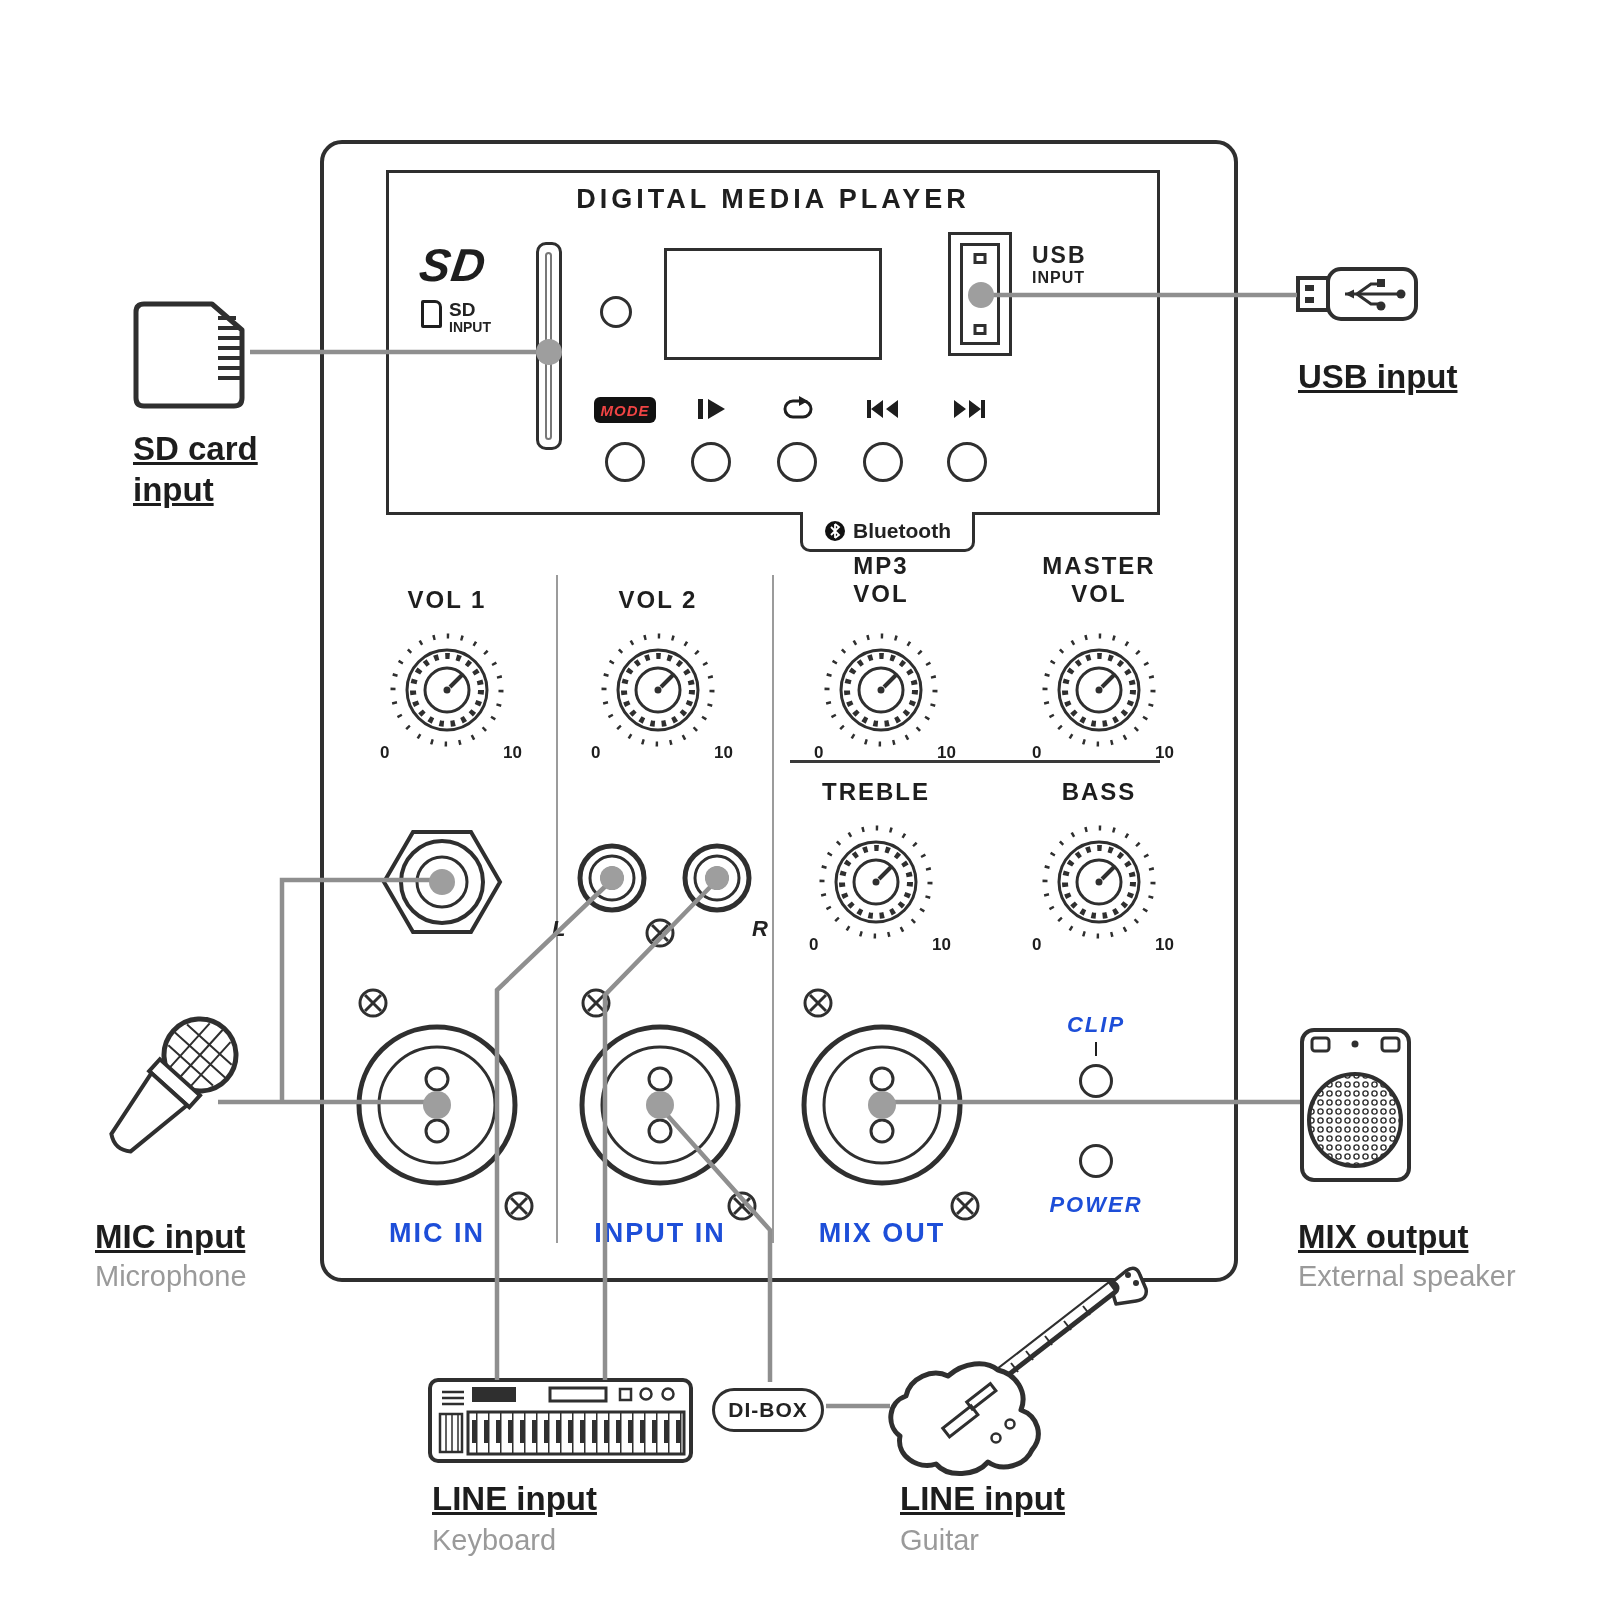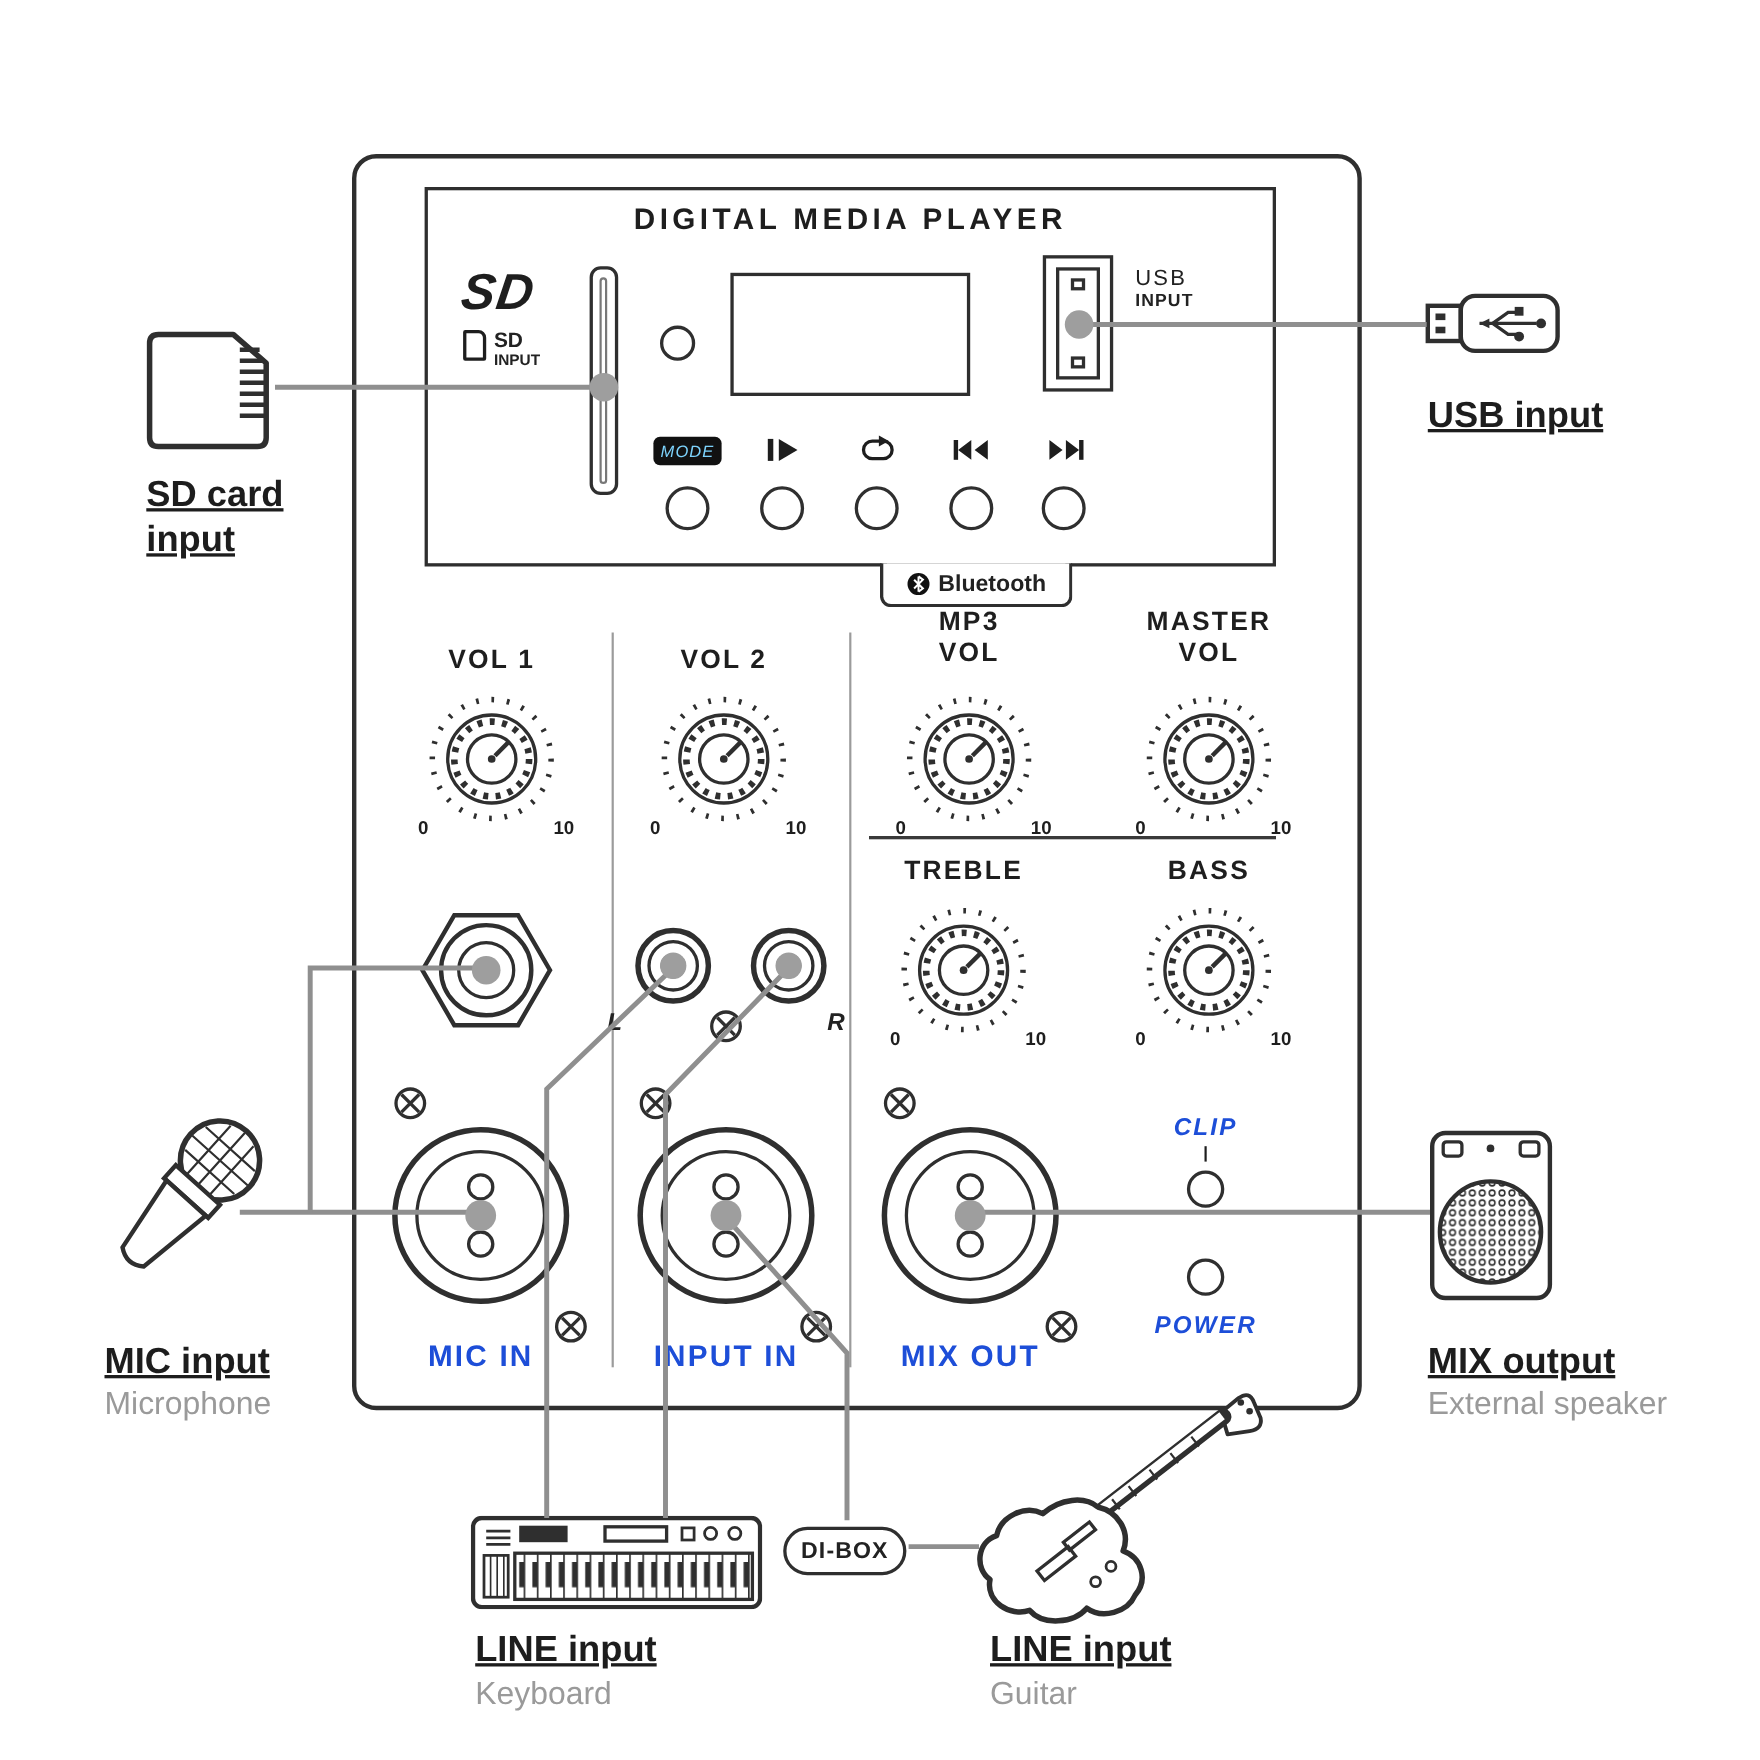--- a/index.html
+++ b/index.html
@@ -18,21 +18,21 @@
   .minmax.min { left:-2px; bottom:-8px; }
   .minmax.max { right:-10px; bottom:-8px; }
   .ext-label { font-size:33px; font-weight:bold; color:#1d1d1d; white-space:nowrap;text-decoration:underline; }
   .ext-label.wrap { white-space:normal; line-height:1.25; }
   .ext-sub { font-size:29px; color:#9a9a9a; white-space:nowrap; }
   .italic { font-style:italic; }
   .wire { stroke:#8f8f8f; stroke-width:4.5; fill:none; }
   .dot { fill:#9e9e9e; }
   .vdiv { background:#9b9b9b; }
   .usb-pin { position:absolute; left:50%; transform:translateX(-50%); width:13px; height:11px; border:3px solid #2f2f2f; background:#fff; }
-  .mode-btn { background:#111; color:#7dd3fc; border-radius:6px; display:flex; align-items:center; justify-content:center; font-style:italic; font-weight:normal; font-size:15px; letter-spacing:1px; }
+  .mode-btn { background:#111; color:#ef4444; border-radius:6px; display:flex; align-items:center; justify-content:center; font-style:italic; font-weight:bold; font-size:15px; letter-spacing:1px; }
   .bt-tab { background:#fff; border:3px solid #2f2f2f; border-top:none; border-radius:0 0 10px 10px; display:flex; align-items:center; justify-content:center; gap:7px; z-index:5; }
   .dibox { border:3px solid #2f2f2f; border-radius:22px; background:#fff; display:flex; align-items:center; justify-content:center; font-weight:bold; font-size:21px; letter-spacing:1px; z-index:6; }
   #wires { position:absolute; left:0; top:0; z-index:40; pointer-events:none; }
 </style>
 </head>
 <body>
 
 <div id="stage">
 
   <svg width="0" height="0" style="position:absolute">
@@ -194,21 +194,21 @@
   <div class="abs" style="left:664px; top:248px; width:218px; height:112px; border:3px solid #2f2f2f; background:#fff"></div>
 
   <div class="abs" style="left:948px; top:232px; width:64px; height:124px; border:3px solid #2f2f2f; background:#fff">
     <span style="position:absolute; left:9px; top:8px; right:9px; bottom:8px; border:3px solid #2f2f2f; display:block">
       <span class="usb-pin" style="top:7px"></span>
       <span class="usb-pin" style="bottom:7px"></span>
     </span>
   </div>
 
   <div class="abs" style="left:1032px; top:242px">
-    <div style="font-size:20px; font-weight:normal; letter-spacing:2px">USB</div>
+    <div style="font-size:23px; font-weight:bold; letter-spacing:2px">USB</div>
     <div style="font-size:16px; font-weight:bold; letter-spacing:1px">INPUT</div>
   </div>
 
   <div class="abs mode-btn" style="left:594px; top:397px; width:62px; height:26px">MODE</div>
   <svg class="abs" style="left:692px; top:394px" width="40" height="30" viewBox="-20 -15 40 30">
       <use href="#ic-playpause"></use>
     </svg>
   <svg class="abs" style="left:778px; top:394px" width="40" height="30" viewBox="-20 -15 40 30">
       <use href="#ic-loop"></use>
     </svg>

